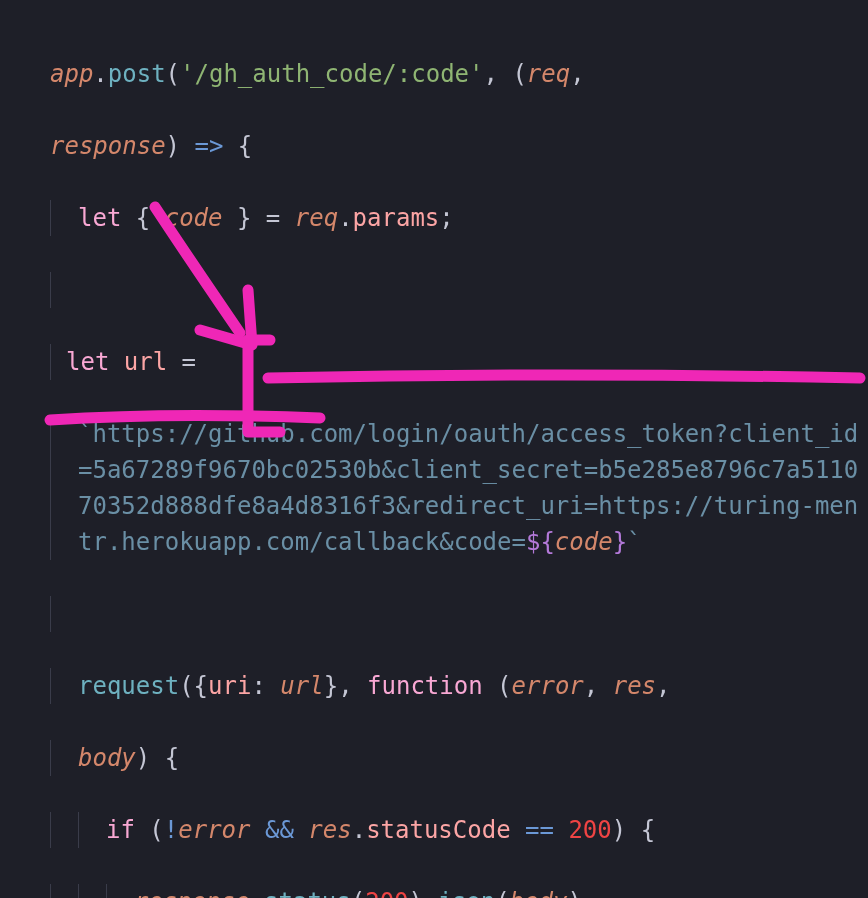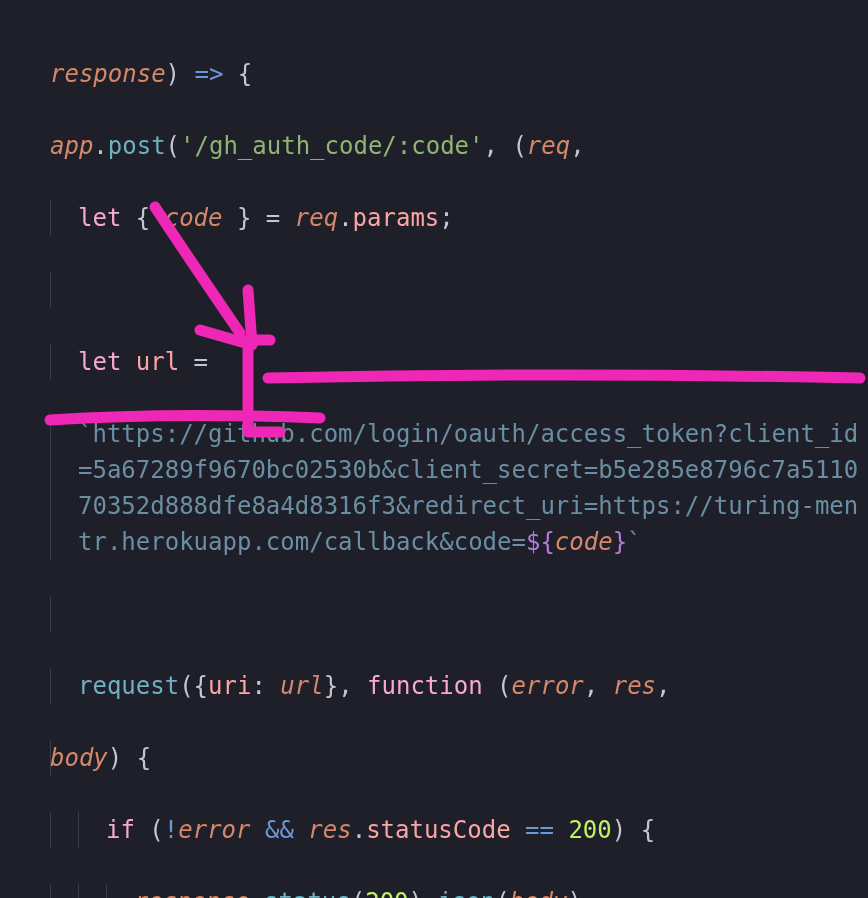--- a/index.html
+++ b/index.html
@@ -31,45 +31,45 @@
   }
   .tok-key  { color: #f9a8d4; }            
   .tok-obj  { color: #d4876b; font-style: italic; } 
   .tok-objplain { color: #d4876b; font-style: italic; }        
   .tok-fn   { color: #6eb1c0; }            
   .tok-str  { color: #8fb573; }            
   .tok-templit { color: #6a8fa5; }
   .tok-op   { color: #6b98d6; }            
   .tok-punct{ color: #c4c6d4; }
   .tok-tplbrace { color: #b379d9; }        
-  .tok-num  { color: #bef264; }
+  .tok-num  { color: #ef4444; }
   .tok-id   { color: #fca5a5; }
 
   
   .overlay {
     position: absolute;
     left: 0; top: 0;
     width: 868px;
     height: 898px;
     pointer-events: none;
   }
 </style>
 </head>
 <body>
 
 <div class="code-area">
+<span class="line"><span class="tok-obj">app</span><span class="tok-punct">.</span><span class="tok-fn">post</span><span class="tok-punct">(</span><span class="tok-str">'/gh_auth_code/:code'</span><span class="tok-punct">, (</span><span class="tok-obj">req</span><span class="tok-punct">,</span></span>
 <span class="line"><span class="tok-obj">response</span><span class="tok-punct">)</span><span class="tok-op"> =&gt; </span><span class="tok-punct">{</span></span>
-<span class="line"><span class="tok-obj">app</span><span class="tok-punct">.</span><span class="tok-fn">post</span><span class="tok-punct">(</span><span class="tok-str">'/gh_auth_code/:code'</span><span class="tok-punct">, (</span><span class="tok-obj">req</span><span class="tok-punct">,</span></span>
 <span class="line" style="padding-left:28px;position:relative;"><span class="indent-guide"></span><span class="tok-key">let </span><span class="tok-punct">{ </span><span class="tok-objplain">code</span><span class="tok-punct"> } </span><span class="tok-punct">= </span><span class="tok-obj">req</span><span class="tok-punct">.</span><span class="tok-id">params</span><span class="tok-punct">;</span></span>
 <span class="line" style="padding-left:28px;position:relative;min-height:1.5em;"><span class="indent-guide"></span></span>
-<span class="line" style="padding-left:28px;position:relative;"><span class="indent-guide"></span><span class="tok-key">let </span><span class="tok-id">url</span><span class="tok-punct"> =</span></span>
+<span class="line" style="padding-left:16px;position:relative;"><span class="indent-guide"></span><span class="tok-key">let </span><span class="tok-id">url</span><span class="tok-punct"> =</span></span>
 <span class="line" style="padding-left:28px;position:relative;"><span class="indent-guide"></span><span class="tok-templit">`</span><span class="tok-templit">https://github.com/login/oauth/access_token?client_id=5a67289f9670bc02530b&amp;client_secret=b5e285e8796c7a511070352d888dfe8a4d8316f3&amp;redirect_uri=https://turing-mentr.herokuapp.com/callback&amp;code=</span><span class="tok-tplbrace">${</span><span class="tok-objplain">code</span><span class="tok-tplbrace">}</span><span class="tok-templit">`</span></span>
 <span class="line" style="padding-left:28px;position:relative;min-height:1.5em;"><span class="indent-guide"></span></span>
 <span class="line" style="padding-left:28px;position:relative;"><span class="indent-guide"></span><span class="tok-fn">request</span><span class="tok-punct">({</span><span class="tok-id">uri</span><span class="tok-punct">: </span><span class="tok-objplain">url</span><span class="tok-punct">}, </span><span class="tok-key">function</span><span class="tok-punct"> (</span><span class="tok-obj">error</span><span class="tok-punct">, </span><span class="tok-obj">res</span><span class="tok-punct">,</span></span>
-<span class="line" style="position:relative;"><span class="indent-guide"></span><span class="tok-obj">body</span><span class="tok-punct">) {</span></span>
+<span class="line" style="padding-left:28px;position:relative;"><span class="indent-guide"></span><span class="tok-obj">body</span><span class="tok-punct">) {</span></span>
 <span class="line" style="padding-left:56px;position:relative;"><span class="indent-guide"></span><span class="indent-guide" style="left:28px;"></span><span class="tok-key">if</span><span class="tok-punct"> (</span><span class="tok-op">!</span><span class="tok-obj">error</span><span class="tok-op"> &amp;&amp; </span><span class="tok-obj">res</span><span class="tok-punct">.</span><span class="tok-id">statusCode</span><span class="tok-op"> == </span><span class="tok-num">200</span><span class="tok-punct">) {</span></span>
 <span class="line" style="padding-left:84px;position:relative;"><span class="indent-guide"></span><span class="indent-guide" style="left:28px;"></span><span class="indent-guide" style="left:56px;"></span><span class="tok-obj">response</span><span class="tok-punct">.</span><span class="tok-fn">status</span><span class="tok-punct">(</span><span class="tok-num">200</span><span class="tok-punct">).</span><span class="tok-fn">json</span><span class="tok-punct">(</span><span class="tok-obj">body</span><span class="tok-punct">)</span></span>
 
 
 
 
 
 </div>
 
 <svg class="overlay" viewBox="0 0 868 898">

